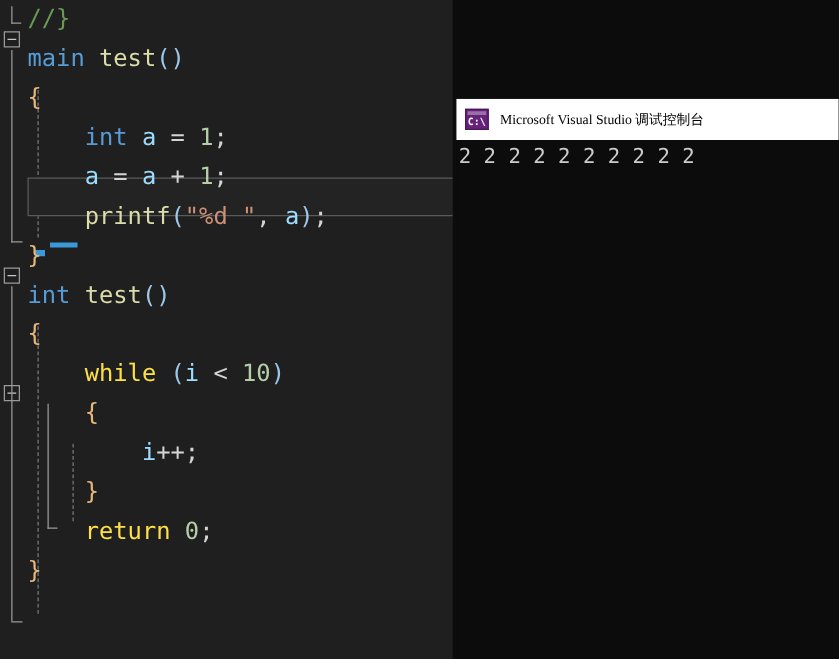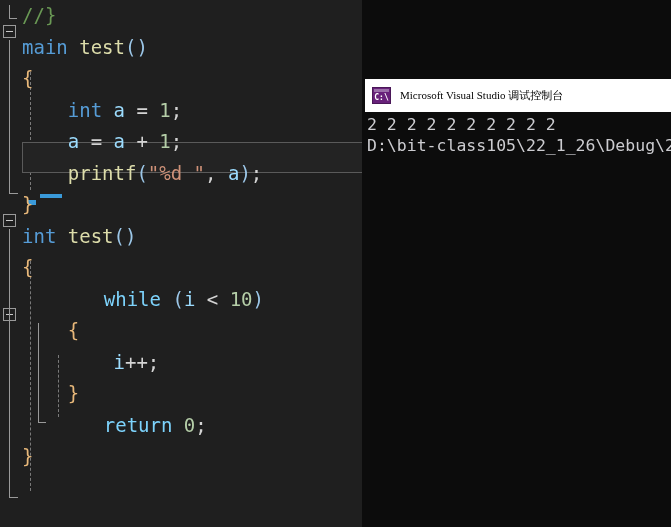--- a/index.html
+++ b/index.html
@@ -112,21 +112,21 @@
   }
   .blue-marker2 {
     position: absolute;
     height: 5px;
     width: 8px;
     background: #3a9ad9;
   }
 
   
   .t-kw      { color: #569cd6; }   
-  .t-ctrl    { color: #7dd3fc; margin-left: 36px; }   
+  .t-ctrl    { color: #fde047; }   
   .t-fn      { color: #dcdcaa; }   
   .t-plain   { color: #d4d4d4; }
   .t-punct   { color: #9cc7e8; }   
   .t-brace   { color: #e8b87a; }   
   .t-var     { color: #9cdcfe; }   
   .t-num     { color: #b5cea8; }   
   .t-str     { color: #ce9178; }   
   .t-cmt     { color: #6a9955; }   
   .t-op      { color: #d4d4d4; }
 
@@ -271,17 +271,16 @@
 
   <div class="console-window">
     <div class="console-titlebar">
       <div class="console-icon">
         <div class="console-icon-glyph">C:\</div>
       </div>
       <div class="console-title">Microsoft Visual Studio 调试控制台</div>
     </div>
     <div class="console-body" id="console-output">
         <div class="console-line">2 2 2 2 2 2 2 2 2 2 </div>
-        <div class="console-line">D:\bit-class105\22_1_26\Debug\2</div>
       </div>
   </div>
 
 </div>
 
 </body></html>

